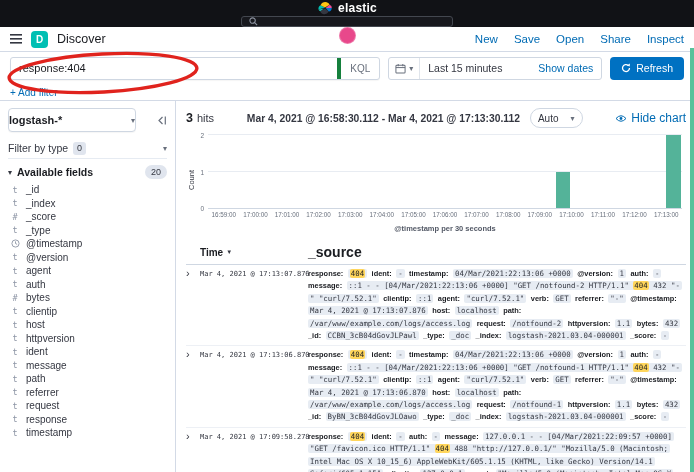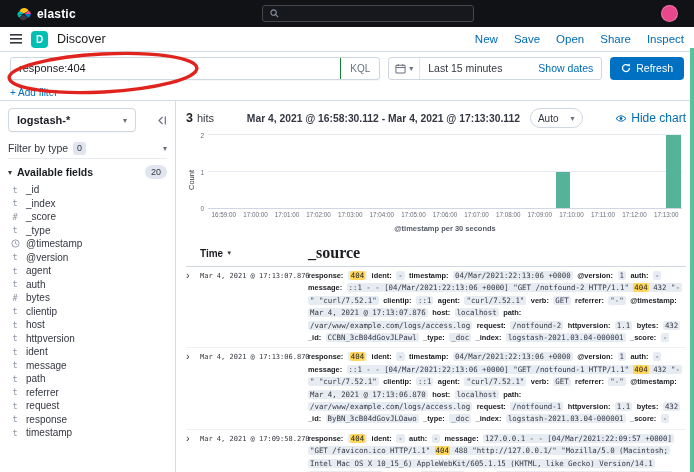--- a/index.html
+++ b/index.html
@@ -1,59 +1,59 @@
 <!DOCTYPE html>
 <html><head>
 <meta charset="utf-8">
 <style>
   *{box-sizing:border-box;margin:0;padding:0;}
   html,body{width:694px;height:472px;}
   body{font-family:"Liberation Sans","DejaVu Sans",sans-serif;color:#343741;background:#fff;overflow:hidden;}
   .page{position:relative;width:694px;height:472px;overflow:hidden;}
 
   
-  .topbar{height:27px;background:#111216;display:flex;align-items:center;padding:0 16px;}
+  .topbar{height:27px;background:#111216;display:flex;align-items:center;padding:0 10px;flex-direction:column;}
   .brand{display:flex;align-items:center;gap:5px;}
   .brand-text{color:#fff;font-size:12px;font-weight:700;letter-spacing:.2px;}
   .global-search{width:212px;height:17px;margin:0 auto;background:#17181d;border:1px solid #43474f;border-radius:3px;display:flex;align-items:center;gap:5px;padding:0 7px;}
   .global-search input{flex:1;border:none;outline:none;background:transparent;color:#d4dae5;font-size:9.5px;font-family:inherit;}
   .global-search input::placeholder{color:#8d93a0;}
   .topbar-right{display:flex;align-items:center;gap:8px;}
   .avatar{width:17px;height:17px;border-radius:50%;background:#e8488b;border:1px solid rgba(255,255,255,.25);cursor:pointer;}
 
   
   .navbar{height:25px;border-bottom:1px solid #d3dae6;display:flex;align-items:center;padding:0 10px;gap:9px;background:#fff;}
   .hamburger{display:flex;cursor:pointer;}
   .space-badge{width:17px;height:17px;border-radius:4px;background:#00bfb3;color:#fff;font-size:10px;font-weight:700;display:flex;align-items:center;justify-content:center;cursor:pointer;}
   .app-title{font-size:12.5px;color:#1a1c21;}
   .nav-actions{margin-left:auto;display:flex;gap:16px;align-items:center;}
   .navlink{color:#006bb4;font-size:11.5px;cursor:pointer;}
 
   
   .querybar{height:32px;display:flex;align-items:center;gap:8px;padding:0 10px;background:#fff;}
   .query-input{flex:1;height:23px;border:1px solid #cfd7e2;border-radius:3px;display:flex;align-items:center;padding-left:8px;box-shadow:0 1px 1px rgba(0,0,0,.04);background:#fff;}
   .query-input input{flex:1;border:none;outline:none;font-size:11px;color:#1a1c21;font-family:inherit;background:transparent;}
-  .kql-label{font-size:10px;color:#69707d;padding:0 9px;border-left:1px solid #15803d;height:100%;display:flex;align-items:center;cursor:pointer;}
+  .kql-label{font-size:10px;color:#69707d;padding:0 9px;border-left:4px solid #15803d;height:100%;display:flex;align-items:center;cursor:pointer;}
   .datepicker{display:flex;align-items:center;height:23px;border:1px solid #cfd7e2;border-radius:3px;width:214px;background:#fff;}
   .dp-cal{padding:0 6px;display:flex;align-items:center;gap:3px;border-right:1px solid #e0e5ec;height:100%;cursor:pointer;}
   .dp-range{font-size:10.5px;color:#343741;padding:0 8px;white-space:nowrap;}
   .dp-spacer{flex:1;}
   .dp-showdates{font-size:10.5px;color:#006bb4;padding:0 8px;white-space:nowrap;cursor:pointer;}
   .refresh-btn{height:23px;background:#0071c2;border:none;border-radius:4px;color:#fff;font-size:10.5px;font-weight:500;display:flex;align-items:center;gap:5px;padding:0 11px;cursor:pointer;font-family:inherit;}
   .chev{color:#69707d;font-size:8px;}
 
   
   .filterbar{height:17px;display:flex;align-items:center;padding:0 10px;border-bottom:1px solid #d3dae6;}
   .add-filter{color:#006bb4;font-size:10px;cursor:pointer;}
 
   
   .content{display:flex;height:371px;}
   .sidebar{width:176px;border-right:1px solid #d3dae6;padding:7px 8px 0;overflow:hidden;}
   .sb-top{display:flex;align-items:center;}
-  .index-select{width:128px;height:24px;border:1px solid #cfd7e2;border-radius:4px;display:flex;align-items:center;justify-content:space-between;padding:0 8px;background:#fff;box-shadow:0 1px 1px rgba(0,0,0,.04);cursor:pointer;gap:17px;}
+  .index-select{width:128px;height:24px;border:1px solid #cfd7e2;border-radius:4px;display:flex;align-items:center;justify-content:space-between;padding:0 0;background:#fff;box-shadow:0 1px 1px rgba(0,0,0,.04);cursor:pointer;gap:17px;}
   .index-name{font-size:11px;font-weight:700;color:#1a1c21;}
   .collapse-btn{margin-left:auto;cursor:pointer;display:flex;}
   .sb-search{margin-top:7px;height:22px;border:1px solid #cfd7e2;border-radius:3px;display:flex;align-items:center;gap:5px;padding:0 6px;background:#fff;}
   .sb-search input{flex:1;border:none;outline:none;background:transparent;font-size:10px;color:#343741;font-family:inherit;min-width:0;}
   .sb-search input::placeholder{color:#8d95a5;}
   .sb-filter-row{margin-top:6px;height:21px;display:flex;align-items:center;gap:5px;border-bottom:1px solid #e6ebf2;cursor:pointer;}
   .fbt-label{font-size:10.5px;color:#343741;}
   .fbt-badge{background:#e0e5ee;border-radius:3px;font-size:9px;padding:0 4px;color:#343741;height:13px;line-height:13px;}
   .sb-section-header{margin-top:6px;display:flex;align-items:center;gap:5px;cursor:pointer;}
   .acc-chev{font-size:8px;color:#343741;}
@@ -81,21 +81,21 @@
   .ytick{position:absolute;right:100%;margin-right:4px;transform:translateY(50%);font-size:6.5px;color:#69707d;}
   .bar{position:absolute;bottom:0;}
   .xtick{position:absolute;top:calc(100% + 3px);transform:translateX(-50%);font-size:6.3px;color:#69707d;white-space:nowrap;}
   .x-axis-label{position:absolute;left:22px;right:4px;top:92px;text-align:center;font-size:7.5px;font-weight:600;color:#535966;}
 
   
   .doc-table{margin-top:5px;flex:1;overflow:hidden;}
   .dt-header{display:flex;border-bottom:1px solid #cfd7e2;padding:3px 0 4px;}
   .col-time{width:122px;padding-left:14px;font-size:10px;font-weight:700;color:#1a1c21;display:flex;gap:3px;align-items:center;cursor:pointer;}
   .sort-icon{font-size:6px;color:#343741;}
-  .col-source{flex:1;font-size:16px;font-weight:700;color:#1a1c21;font-family:Liberation Serif, serif;}
+  .col-source{flex:1;font-size:14px;font-weight:700;color:#1a1c21;}
   .drow{display:flex;border-bottom:1px solid #edf0f5;padding:3px 0;}
   .expander{width:14px;font-size:11px;line-height:11px;color:#343741;cursor:pointer;text-align:left;}
   .row-time{width:108px;font-family:"DejaVu Sans Mono",monospace;font-size:7px;color:#343741;padding-top:2px;white-space:nowrap;}
   .row-source{flex:1;font-family:"DejaVu Sans Mono",monospace;font-size:7.4px;line-height:12.4px;color:#343741;word-break:break-word;padding-right:4px;}
   .fn{font-family:"Liberation Sans","DejaVu Sans",sans-serif;font-weight:700;font-size:7.4px;color:#1a1c21;}
   .fv{background:#e7ecf3;border-radius:2px;padding:0 2px;-webkit-box-decoration-break:clone;box-decoration-break:clone;}
   mark{background:#ffd65c;padding:0 1px;border-radius:2px;color:#1a1c21;}
 
   
   .annotation-svg{position:absolute;left:3px;top:51px;z-index:40;pointer-events:none;}

